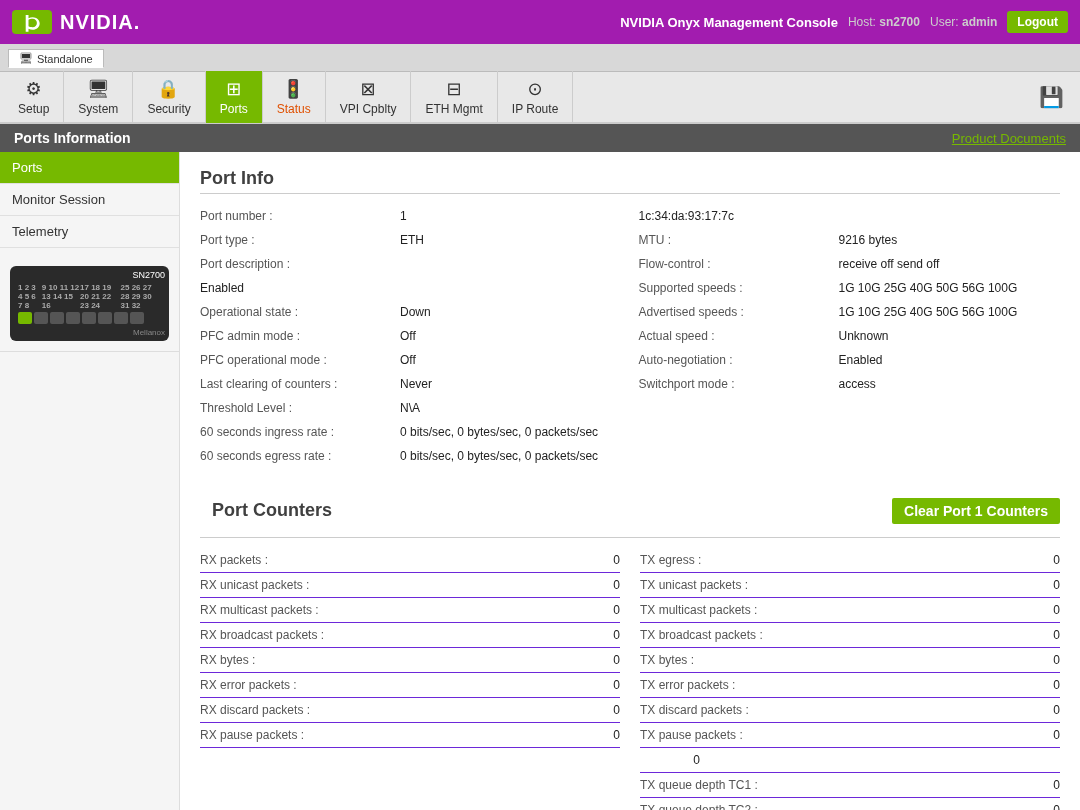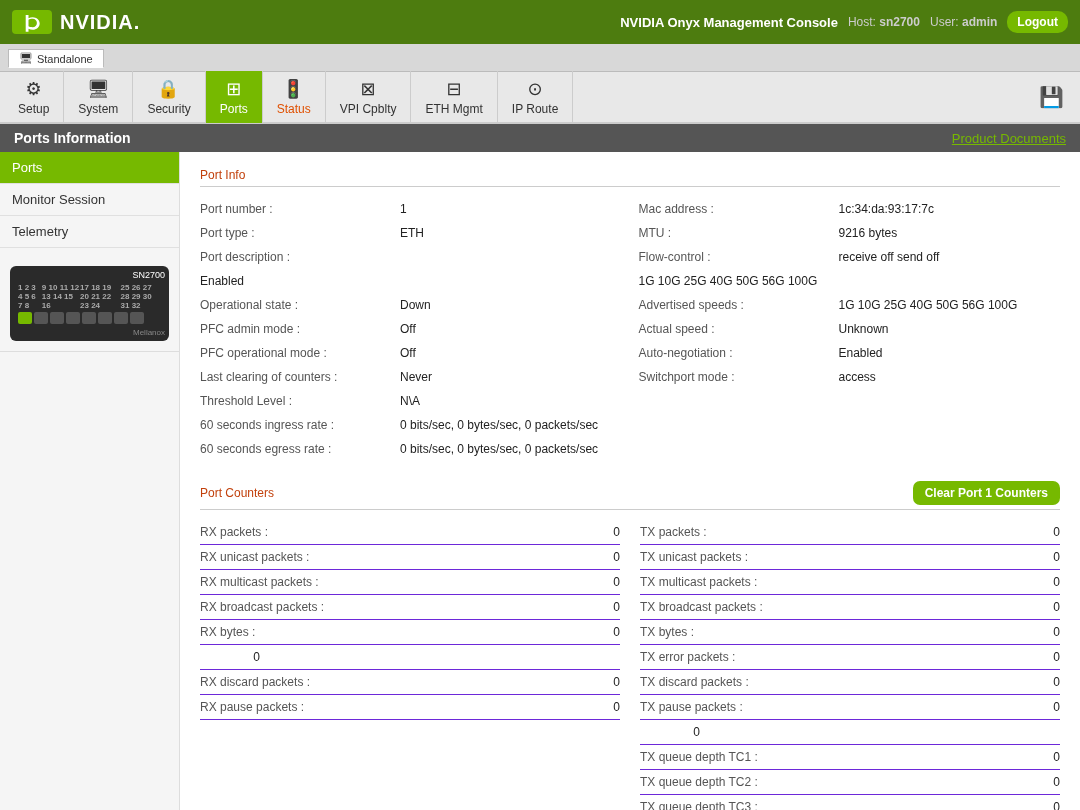--- a/index.html
+++ b/index.html
@@ -1,20 +1,20 @@
 <!DOCTYPE html>
 <html><head>
   <meta charset="utf-8">
   <style>
     * { box-sizing: border-box; margin: 0; padding: 0; }
     body { font-family: Arial, sans-serif; font-size: 13px; background: #f0f0f0; color: #333; }
 
     
     .top-bar {
-      background: #4d7c0f;
+      background: #a21caf;
       display: flex;
       align-items: center;
       justify-content: space-between;
       padding: 6px 12px;
       height: 44px;
     }
     .logo-area { display: flex; align-items: center; gap: 8px; }
     .nvidia-logo {
       background: #76b900;
       border-radius: 4px;
@@ -26,21 +26,21 @@
     .top-right { display: flex; align-items: center; gap: 10px; color: #ccc; font-size: 12px; }
     .console-title { color: white; font-size: 13px; font-weight: bold; }
     .logout-btn {
       background: #76b900;
       color: white;
       border: none;
       padding: 4px 10px;
       cursor: pointer;
       font-size: 12px;
       font-weight: bold;
-      border-radius: 10px;
+      border-radius: 3px;
     }
 
     
     .tab-bar {
       background: #d8d8d8;
       display: flex;
       align-items: center;
       padding: 2px 8px 0;
       border-bottom: 1px solid #bbb;
       height: 28px;
@@ -137,23 +137,23 @@
     
     .content-area {
       flex: 1;
       padding: 16px 20px;
       background: white;
       overflow-y: auto;
     }
 
     
     .section-header {
-      font-size: 12px;
-      font-weight: normal;
-      color: #c2410c;
+      font-size: 18px;
+      font-weight: bold;
+      color: #404040;
       border-bottom: 1px solid #ccc;
       padding-bottom: 4px;
       margin-bottom: 10px;
     }
 
     
     .info-grid {
       display: grid;
       grid-template-columns: 1fr 1fr;
       gap: 17px;
@@ -181,22 +181,22 @@
       margin-bottom: 10px;
       border-bottom: 1px solid #ccc;
       padding-bottom: 4px;
     }
     .clear-btn {
       background: #76b900;
       color: white;
       border: none;
       padding: 5px 12px;
       cursor: pointer;
-      font-size: 12px;
-      border-radius: 7px;
+      font-size: 14px;
+      border-radius: 2px;
       font-weight: bold;
     }
 
     .counters-grid {
       display: grid;
       grid-template-columns: 1fr 1fr;
       gap: 0 20px;
     }
     .counter-row {
       display: flex;
@@ -367,32 +367,32 @@
             <span class="info-value">0 bits/sec, 0 bytes/sec, 0 packets/sec</span>
           </div>
           <div class="info-row">
             <span class="info-label">60 seconds egress rate :</span>
             <span class="info-value">0 bits/sec, 0 bytes/sec, 0 packets/sec</span>
           </div>
         </div>
 
         <div class="info-col">
           <div class="info-row">
-            <span class="info-label">Mac address :</span>
             <span class="info-value">1c:34:da:93:17:7c</span>
           </div>
           <div class="info-row">
             <span class="info-label">MTU :</span>
             <span class="info-value">9216 bytes</span>
           </div>
           <div class="info-row">
             <span class="info-label">Flow-control :</span>
             <span class="info-value">receive off send off</span>
           </div>
           <div class="info-row">
+            <span class="info-label">Supported speeds :</span>
             <span class="info-value">1G 10G 25G 40G 50G 56G 100G</span>
           </div>
           <div class="info-row">
             <span class="info-label">Advertised speeds :</span>
             <span class="info-value">1G 10G 25G 40G 50G 56G 100G</span>
           </div>
           <div class="info-row">
             <span class="info-label">Actual speed :</span>
             <span class="info-value">Unknown</span>
           </div>
@@ -403,21 +403,21 @@
           <div class="info-row">
             <span class="info-label">Switchport mode :</span>
             <span class="info-value">access</span>
           </div>
         </div>
       </div>
     </div>
 
     <div class="info-section">
       <div class="counters-header">
-        <span class="section-header" style="border:none;margin:0;padding:0;">Port Counters</span>
+        <span class="section-header" style="border:none;margin:12px;padding:0;">Port Counters</span>
         <button class="clear-btn">Clear Port 1 Counters</button>
       </div>
       <div class="counters-grid">
 
         <div>
           <div class="counter-row">
             <span class="counter-label">RX packets :</span>
             <span class="counter-value">0</span>
           </div>
           <div class="counter-row">
@@ -430,35 +430,36 @@
           </div>
           <div class="counter-row">
             <span class="counter-label">RX broadcast packets :</span>
             <span class="counter-value">0</span>
           </div>
           <div class="counter-row">
             <span class="counter-label">RX bytes :</span>
             <span class="counter-value">0</span>
           </div>
           <div class="counter-row">
+            <span class="counter-label">RX error packets :</span>
             <span class="counter-value">0</span>
           </div>
           <div class="counter-row">
             <span class="counter-label">RX discard packets :</span>
             <span class="counter-value">0</span>
           </div>
           <div class="counter-row">
             <span class="counter-label">RX pause packets :</span>
             <span class="counter-value">0</span>
           </div>
         </div>
 
         <div>
           <div class="counter-row">
-            <span class="counter-label">TX packets :</span>
+            <span class="counter-label">TX egress :</span>
             <span class="counter-value">0</span>
           </div>
           <div class="counter-row">
             <span class="counter-label">TX unicast packets :</span>
             <span class="counter-value">0</span>
           </div>
           <div class="counter-row">
             <span class="counter-label">TX multicast packets :</span>
             <span class="counter-value">0</span>
           </div>

